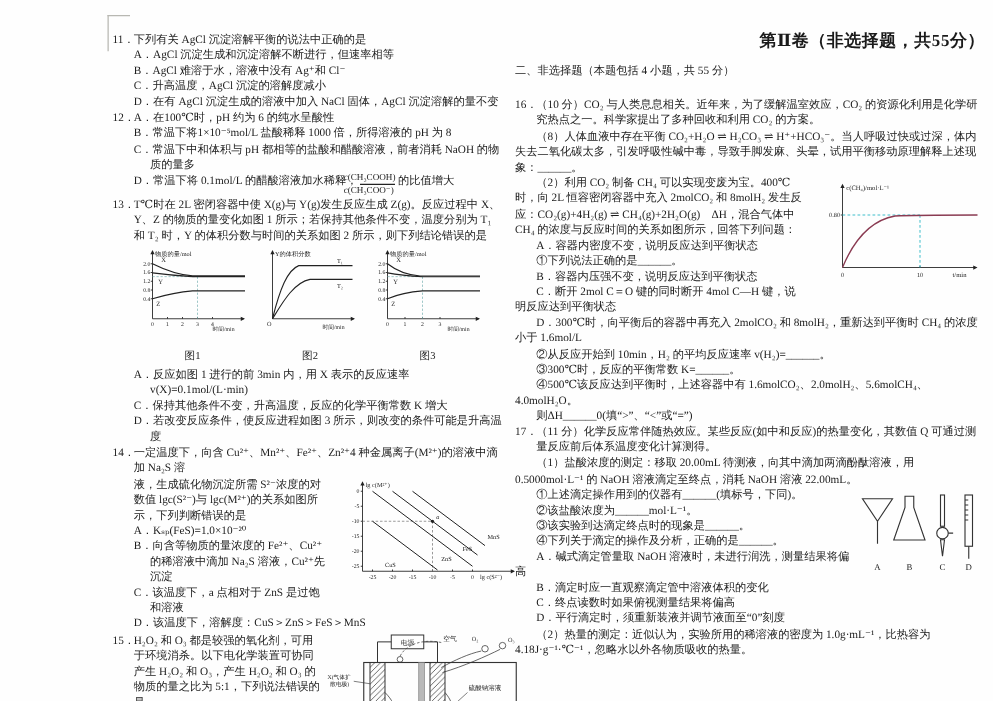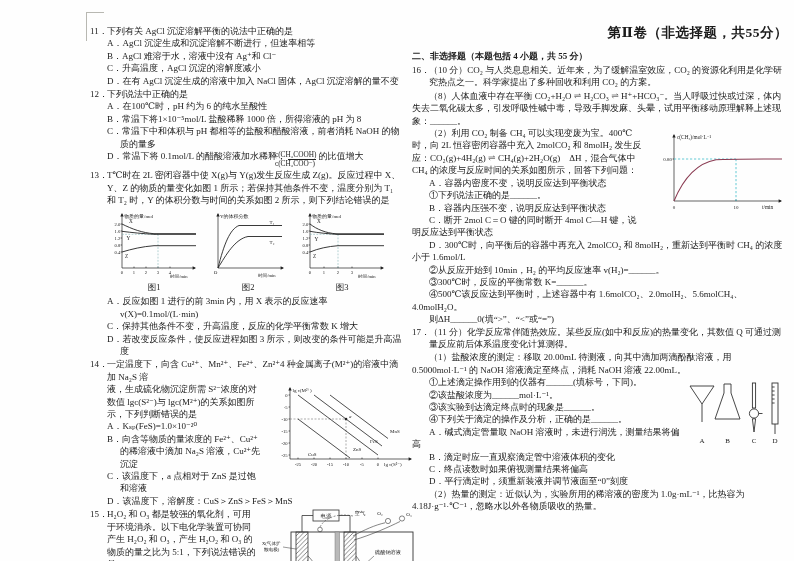--- a/index.html
+++ b/index.html
@@ -6,24 +6,24 @@
   body{width:794px;height:561px;background:#ffffff;font-family:"Liberation Serif","DejaVu Serif",serif;color:#1b1b1b}
   .page{position:relative;width:794px;height:561px;background:#fefefe;overflow:hidden}
   .scanmark{position:absolute;left:86px;top:12px;width:17px;height:28px;border-left:1px solid #b8b8b2;border-top:1px solid #b8b8b2}
   .colL{position:absolute;left:90px;top:25px;width:314px;font-size:9px;line-height:1.38}
   .colR{position:absolute;left:412px;top:22px;width:376px;font-size:9px;line-height:1.38}
   .q{position:relative;padding-left:17px;margin-bottom:1px;clear:both}
   .qn{position:absolute;left:0;top:0}
   .opt{padding-left:13px;text-indent:-13px}
   .sub{text-indent:17px}
   .title{font-size:13.5px;font-weight:700;text-align:right;letter-spacing:.5px;margin:2px 0 7px 0}
-  .section{font-weight:700;margin-bottom:2px}
+  .section{font-weight:400;margin-bottom:15px}
   .figrow{display:flex;gap:6px;margin:3px 0 2px 18px}
   .figbox{text-align:center}
-  .cap{font-size:8.5px;margin-top:4px;text-align:center}
+  .cap{font-size:8.5px;margin-top:14px;text-align:center}
   .fl{float:right}
   .fl14{margin:0 -14px 2px 4px}
   .fl15{margin:0 -42px 0 4px}
   .fl16{margin:2px 0 2px 6px}
   .fl17{margin:2px 0 2px 6px}
   .frac{display:inline-block;vertical-align:-7px;font-size:7.3px;line-height:1.15;margin:0 2px}
   .frac .fnum{display:block}
   .frac .fden{display:block;border-top:1px solid #222}
   svg{display:block}
   svg text{font-family:"Liberation Serif","DejaVu Serif",serif;fill:#1b1b1b}
@@ -41,21 +41,20 @@
       <span class="qn">11．</span>
       <div>下列有关 AgCl 沉淀溶解平衡的说法中正确的是</div>
       <div class="opt">A．AgCl 沉淀生成和沉淀溶解不断进行，但速率相等</div>
       <div class="opt">B．AgCl 难溶于水，溶液中没有 Ag⁺和 Cl⁻</div>
       <div class="opt">C．升高温度，AgCl 沉淀的溶解度减小</div>
       <div class="opt">D．在有 AgCl 沉淀生成的溶液中加入 NaCl 固体，AgCl 沉淀溶解的量不变</div>
     </div>
 
     <div class="q">
       <span class="qn">12．</span>
-      <div>下列说法中正确的是</div>
       <div class="opt">A．在100℃时，pH 约为 6 的纯水呈酸性</div>
       <div class="opt">B．常温下将1×10⁻⁵mol/L 盐酸稀释 1000 倍，所得溶液的 pH 为 8</div>
       <div class="opt">C．常温下中和体积与 pH 都相等的盐酸和醋酸溶液，前者消耗 NaOH 的物质的量多</div>
       <div class="opt"><span>D．常温下将 0.1mol/L 的醋酸溶液加水稀释，</span><span class="frac"><span class="fnum">c(CH₃COOH)</span><span class="fden">c(CH₃COO⁻)</span></span><span>的比值增大</span></div>
     </div>
 
     <div class="q">
       <span class="qn">13．</span>
       <div>T℃时在 2L 密闭容器中使 X(g)与 Y(g)发生反应生成 Z(g)。反应过程中 X、Y、Z 的物质的量变化如图 1 所示；若保持其他条件不变，温度分别为 T₁ 和 T₂ 时，Y 的体积分数与时间的关系如图 2 所示，则下列结论错误的是</div>
     </div>

